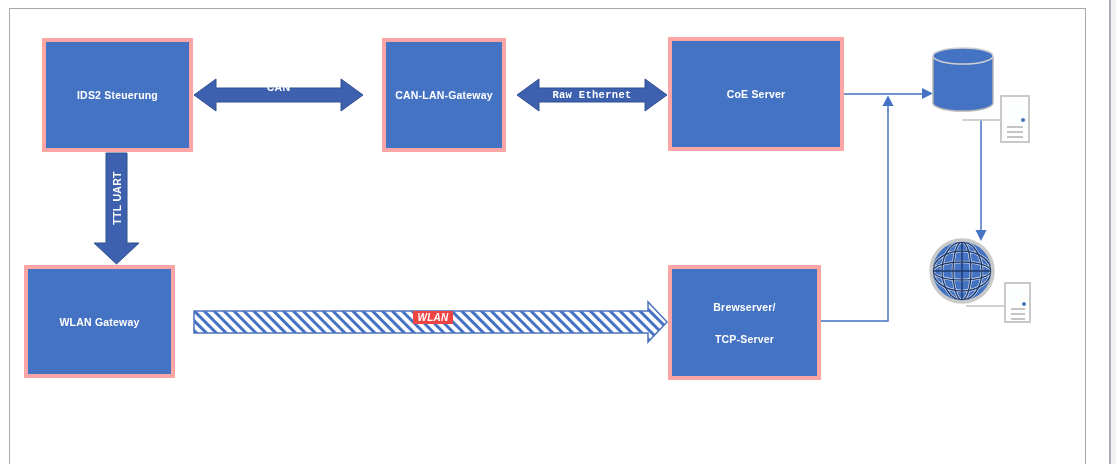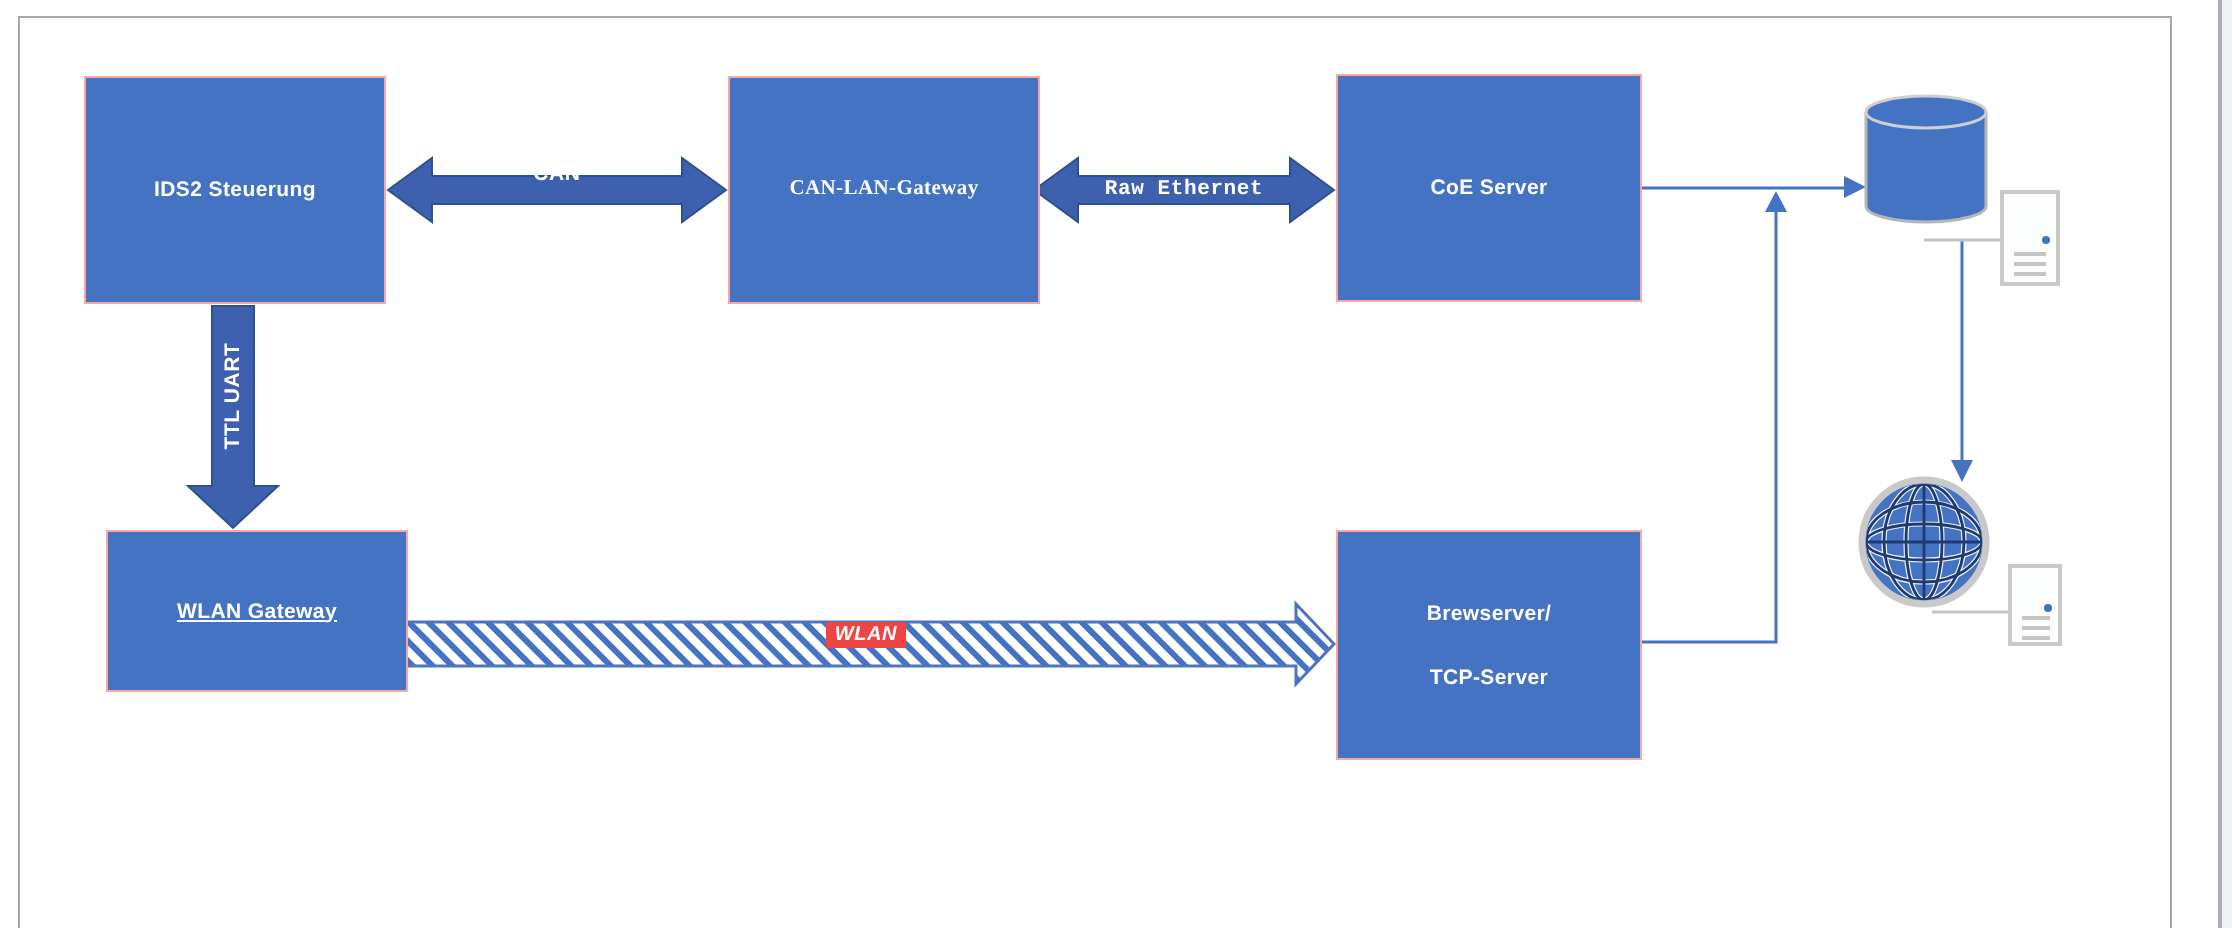--- a/index.html
+++ b/index.html
@@ -7,29 +7,29 @@
     position:relative;width:1116px;height:464px;overflow:hidden;
     font-family:"Liberation Sans",sans-serif;background:#fff;
   }
   .page-border{
     position:absolute;left:9px;top:8px;width:1077px;height:480px;
     border:1px solid #a8a8a8;box-sizing:border-box;background:transparent;
   }
   .scroll-line{position:absolute;left:1109px;top:0;width:2px;height:464px;background:#a9aeb8;}
   .scroll-track{position:absolute;left:1111px;top:0;width:5px;height:464px;background:#f1f2f4;}
   .node{
-    position:absolute;background:#4573c4;border:1px solid #fca5a5;box-sizing:border-box;
+    position:absolute;background:#4573c4;border:4px solid #fca5a5;box-sizing:border-box;
     display:flex;flex-direction:column;align-items:center;justify-content:center;
     color:#fff;font-size:10.5px;font-weight:600;letter-spacing:.2px;text-align:center;
     line-height:16px;
   }
   #node-ids2{left:42px;top:38px;width:151px;height:114px;}
-  #node-canlan{left:364px;top:38px;width:156px;height:114px;font-family:Liberation Serif, serif;}
-  #node-coe{left:668px;top:37px;width:153px;height:114px;}
-  #node-wlangw{left:53px;top:265px;width:151px;height:81px;text-decoration:underline;}
+  #node-canlan{left:382px;top:38px;width:124px;height:114px;}
+  #node-coe{left:668px;top:37px;width:176px;height:114px;}
+  #node-wlangw{left:24px;top:265px;width:151px;height:113px;}
   #node-brew{left:668px;top:265px;width:153px;height:115px;gap:16px;}
   svg#overlay{position:absolute;left:0;top:0;width:1116px;height:464px;}
   .conn-label{
     position:absolute;color:#fff;font-size:10.5px;font-weight:600;text-align:center;
     letter-spacing:.3px;
   }
   #label-can{left:238px;top:80px;width:81px;line-height:14px;}
   #label-raweth{left:542px;top:88px;width:100px;line-height:14px;font-family:Liberation Mono, monospace;}
   #label-ttl{
     left:76px;top:191px;width:81px;height:14px;line-height:14px;

